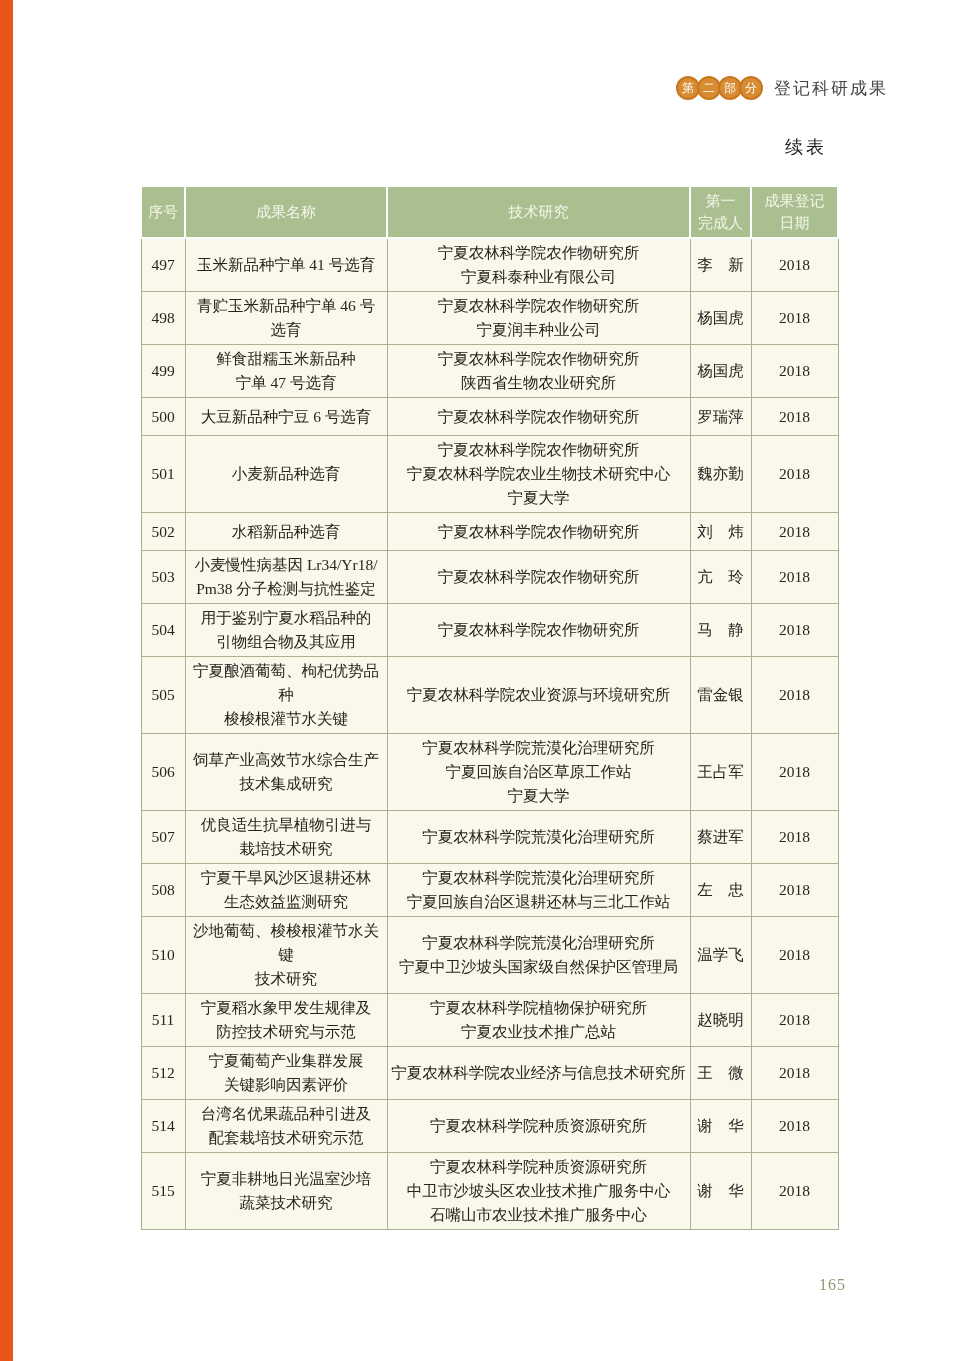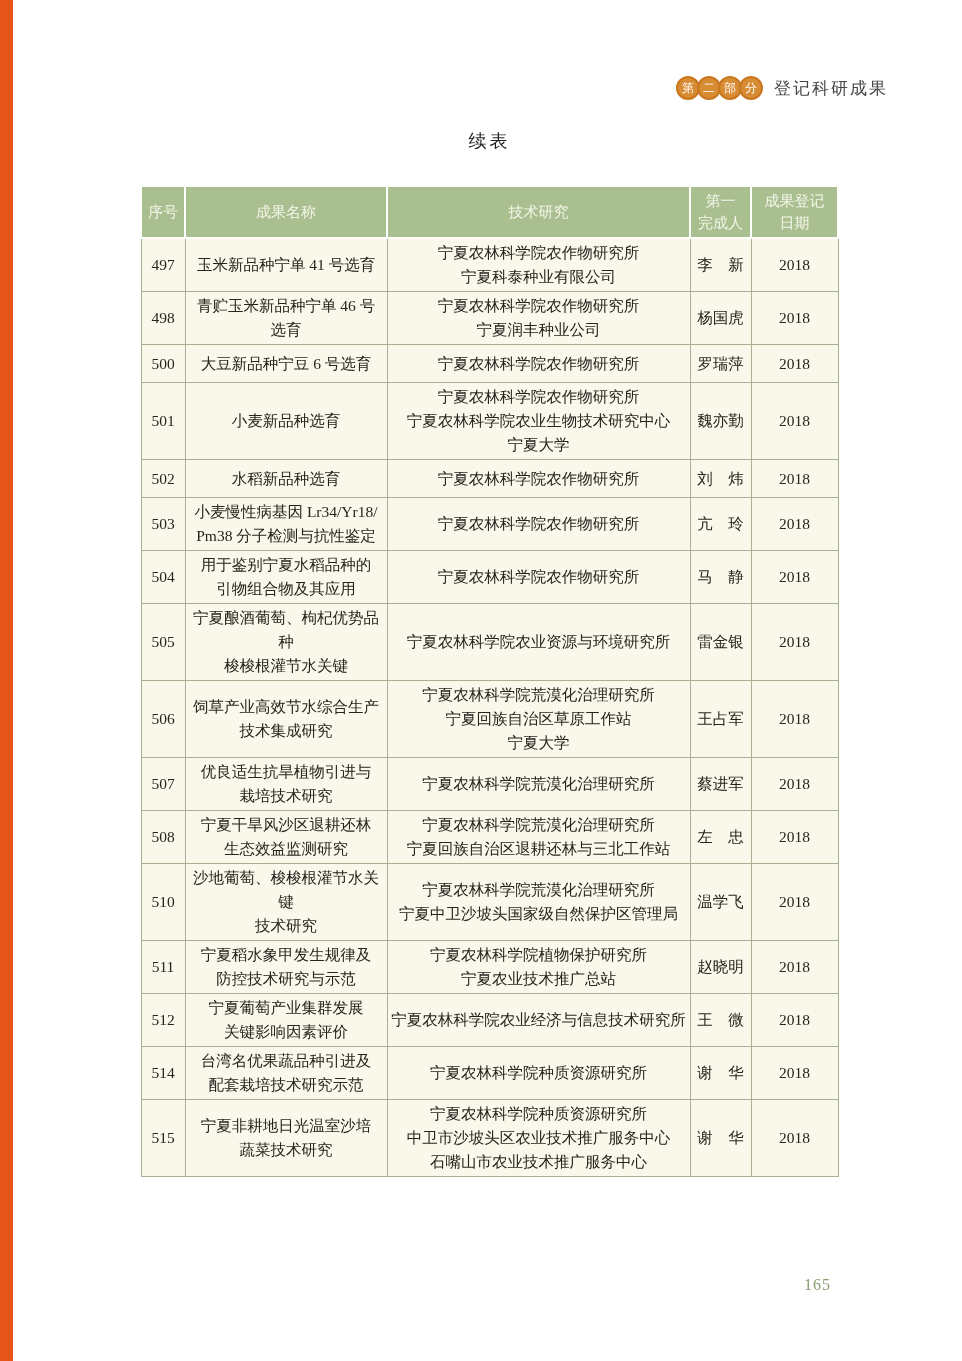--- a/index.html
+++ b/index.html
@@ -26,43 +26,43 @@
     color:#ffffff;font-size:12px;line-height:1;
     font-family:"Liberation Sans", sans-serif;
     margin-right:-3px;
   }
   .section-title{
     margin-left:14px;
     font-family:Liberation Serif, serif;
     font-size:17px;color:#454545;letter-spacing:2px;
   }
   .continued{
-    position:absolute;top:129px;left:152px;width:675px;
-    text-align:center;font-size:18px;color:#1f1f1f;letter-spacing:3px;font-family:Liberation Mono, monospace;
+    position:absolute;top:135px;left:152px;width:675px;
+    text-align:right;font-size:18px;color:#1f1f1f;letter-spacing:3px;font-family:Liberation Mono, monospace;
   }
   table.results{
     position:absolute;left:140px;top:185px;width:697px;
     border-collapse:collapse;table-layout:fixed;
   }
   table.results thead th{
     background:#aabf90;color:#f4f6e9;
     font-family:"Liberation Sans", sans-serif;font-weight:normal;
     font-size:15px;line-height:22px;
     border:2px solid #ffffff;
     padding:3px 1px;white-space:pre-line;vertical-align:middle;
   }
   table.results tbody tr{height:38px;}
   table.results tbody td{
     background:#f9f8ea;border:1px solid #a9b193;
     color:#26241f;font-size:15.5px;line-height:24px;
     text-align:center;vertical-align:middle;
     padding:2px 2px;white-space:pre-line;word-break:break-word;
   }
   .page-number{
-    position:absolute;top:1276px;left:141px;width:690px;
+    position:absolute;top:1276px;left:156px;width:690px;
     text-align:right;font-size:16px;color:#8a9b72;letter-spacing:1px;
   }
 </style>
 </head>
 <body>
 
 <div class="page">
 
   <div class="left-strip"></div>
 
@@ -109,20 +109,29 @@
         <tr>
           <td>498</td>
           <td>青贮玉米新品种宁单 46 号
 选育</td>
           <td>宁夏农林科学院农作物研究所
 宁夏润丰种业公司</td>
           <td>杨国虎</td>
           <td>2018</td>
         </tr>
         <tr>
+          <td>499</td>
+          <td>鲜食甜糯玉米新品种
+宁单 47 号选育</td>
+          <td>宁夏农林科学院农作物研究所
+陕西省生物农业研究所</td>
+          <td>杨国虎</td>
+          <td>2018</td>
+        </tr>
+        <tr>
           <td>500</td>
           <td>大豆新品种宁豆 6 号选育</td>
           <td>宁夏农林科学院农作物研究所</td>
           <td>罗瑞萍</td>
           <td>2018</td>
         </tr>
         <tr>
           <td>501</td>
           <td>小麦新品种选育</td>
           <td>宁夏农林科学院农作物研究所

